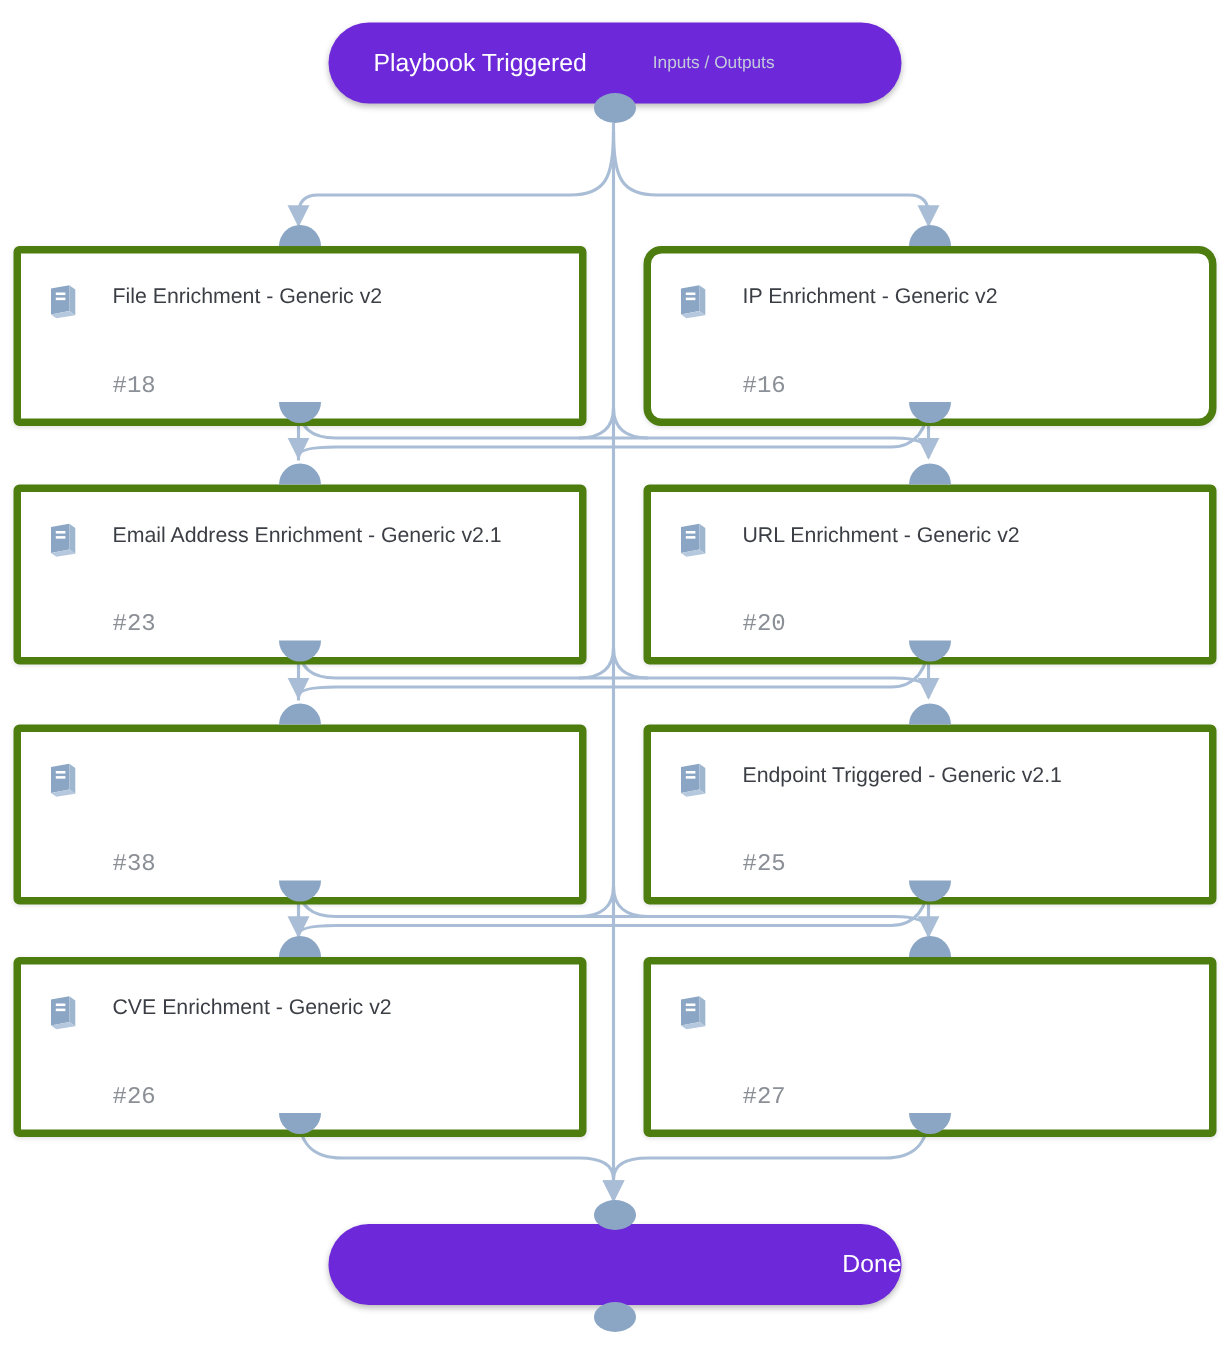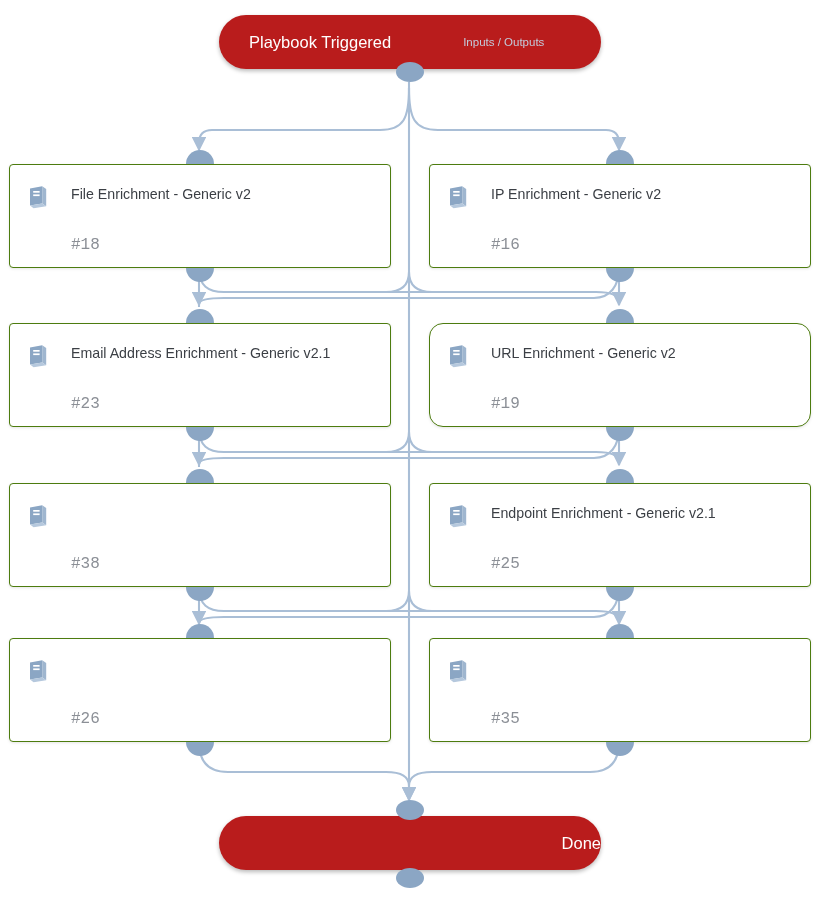--- a/index.html
+++ b/index.html
@@ -31,48 +31,48 @@
     height: 900px;
     pointer-events: none;
   }
 
   
   .pill {
     position: absolute;
     box-sizing: border-box;
     height: 54px;
     border-radius: 27px;
-    background: #b91c1c;
+    background: #6d28d9;
     box-shadow: 0 2px 4px rgba(0,0,0,0.28);
     display: flex;
     align-items: center;
     z-index: 5;
   }
   .pill-title {
     color: #ffffff;
     font-size: 16.5px;
     margin-left: 30px;
     white-space: nowrap;
   }
   .pill-sub {
     color: #c3cbdb;
     font-size: 11.5px;
-    margin-left: 72px;
+    margin-left: 44px;
     white-space: nowrap;
     text-align: right;
   }
 
   
   .card {
     position: absolute;
     box-sizing: border-box;
     width: 382px;
-    height: 104px;
+    height: 120px;
     background: #ffffff;
-    border: 1px solid #4d7c0f;
+    border: 5px solid #4d7c0f;
     border-radius: 4px;
     box-shadow: 0 1px 3px rgba(0,0,0,0.10);
     z-index: 5;
   }
   .card-icon {
     position: absolute;
     left: 16px;
     top: 19px;
     width: 26px;
     height: 26px;
@@ -170,21 +170,21 @@
             <path d="M16.2 2.2 L20.2 5.0 L20.2 22.2 L16.2 19.4 Z" fill="#9fb6cf"></path>
             <path d="M4 21.6 L16.2 19.4 L20.2 22.2 L7.6 24.2 Z" fill="#b5c8dd"></path>
             <rect x="7.2" y="7.0" width="6.4" height="1.7" fill="#ffffff"></rect>
             <rect x="7.2" y="10.4" width="6.4" height="1.7" fill="#ffffff"></rect>
           </svg></span>
         <div class="card-title">File Enrichment - Generic v2</div>
         <div class="card-id">#18</div>
       </div>
       <div class="port in" style="left: 186px; top: 150px;"></div>
       <div class="port out" style="left: 186px; top: 268px;"></div>
-      <div class="card" style="left: 429px; top: 164px;">
+      <div class="card" style="left: 429px; top: 164px; border-radius: 12px;">
         <span class="card-icon"><svg viewBox="0 0 26 26" width="26" height="26">
             <path d="M4 4.4 L16.2 2.2 L16.2 19.4 L4 21.6 Z" fill="#8ba6c4"></path>
             <path d="M16.2 2.2 L20.2 5.0 L20.2 22.2 L16.2 19.4 Z" fill="#9fb6cf"></path>
             <path d="M4 21.6 L16.2 19.4 L20.2 22.2 L7.6 24.2 Z" fill="#b5c8dd"></path>
             <rect x="7.2" y="7.0" width="6.4" height="1.7" fill="#ffffff"></rect>
             <rect x="7.2" y="10.4" width="6.4" height="1.7" fill="#ffffff"></rect>
           </svg></span>
         <div class="card-title">IP Enrichment - Generic v2</div>
         <div class="card-id">#16</div>
       </div>
@@ -196,30 +196,30 @@
             <path d="M16.2 2.2 L20.2 5.0 L20.2 22.2 L16.2 19.4 Z" fill="#9fb6cf"></path>
             <path d="M4 21.6 L16.2 19.4 L20.2 22.2 L7.6 24.2 Z" fill="#b5c8dd"></path>
             <rect x="7.2" y="7.0" width="6.4" height="1.7" fill="#ffffff"></rect>
             <rect x="7.2" y="10.4" width="6.4" height="1.7" fill="#ffffff"></rect>
           </svg></span>
         <div class="card-title">Email Address Enrichment - Generic v2.1</div>
         <div class="card-id">#23</div>
       </div>
       <div class="port in" style="left: 186px; top: 309px;"></div>
       <div class="port out" style="left: 186px; top: 427px;"></div>
-      <div class="card" style="left: 429px; top: 323px; border-radius: 14px;">
+      <div class="card" style="left: 429px; top: 323px;">
         <span class="card-icon"><svg viewBox="0 0 26 26" width="26" height="26">
             <path d="M4 4.4 L16.2 2.2 L16.2 19.4 L4 21.6 Z" fill="#8ba6c4"></path>
             <path d="M16.2 2.2 L20.2 5.0 L20.2 22.2 L16.2 19.4 Z" fill="#9fb6cf"></path>
             <path d="M4 21.6 L16.2 19.4 L20.2 22.2 L7.6 24.2 Z" fill="#b5c8dd"></path>
             <rect x="7.2" y="7.0" width="6.4" height="1.7" fill="#ffffff"></rect>
             <rect x="7.2" y="10.4" width="6.4" height="1.7" fill="#ffffff"></rect>
           </svg></span>
         <div class="card-title">URL Enrichment - Generic v2</div>
-        <div class="card-id">#19</div>
+        <div class="card-id">#20</div>
       </div>
       <div class="port in" style="left: 606px; top: 309px;"></div>
       <div class="port out" style="left: 606px; top: 427px;"></div>
       <div class="card" style="left: 9px; top: 483px;">
         <span class="card-icon"><svg viewBox="0 0 26 26" width="26" height="26">
             <path d="M4 4.4 L16.2 2.2 L16.2 19.4 L4 21.6 Z" fill="#8ba6c4"></path>
             <path d="M16.2 2.2 L20.2 5.0 L20.2 22.2 L16.2 19.4 Z" fill="#9fb6cf"></path>
             <path d="M4 21.6 L16.2 19.4 L20.2 22.2 L7.6 24.2 Z" fill="#b5c8dd"></path>
             <rect x="7.2" y="7.0" width="6.4" height="1.7" fill="#ffffff"></rect>
             <rect x="7.2" y="10.4" width="6.4" height="1.7" fill="#ffffff"></rect>
@@ -229,46 +229,47 @@
       <div class="port in" style="left: 186px; top: 469px;"></div>
       <div class="port out" style="left: 186px; top: 587px;"></div>
       <div class="card" style="left: 429px; top: 483px;">
         <span class="card-icon"><svg viewBox="0 0 26 26" width="26" height="26">
             <path d="M4 4.4 L16.2 2.2 L16.2 19.4 L4 21.6 Z" fill="#8ba6c4"></path>
             <path d="M16.2 2.2 L20.2 5.0 L20.2 22.2 L16.2 19.4 Z" fill="#9fb6cf"></path>
             <path d="M4 21.6 L16.2 19.4 L20.2 22.2 L7.6 24.2 Z" fill="#b5c8dd"></path>
             <rect x="7.2" y="7.0" width="6.4" height="1.7" fill="#ffffff"></rect>
             <rect x="7.2" y="10.4" width="6.4" height="1.7" fill="#ffffff"></rect>
           </svg></span>
-        <div class="card-title">Endpoint Enrichment - Generic v2.1</div>
+        <div class="card-title">Endpoint Triggered - Generic v2.1</div>
         <div class="card-id">#25</div>
       </div>
       <div class="port in" style="left: 606px; top: 469px;"></div>
       <div class="port out" style="left: 606px; top: 587px;"></div>
       <div class="card" style="left: 9px; top: 638px;">
         <span class="card-icon"><svg viewBox="0 0 26 26" width="26" height="26">
             <path d="M4 4.4 L16.2 2.2 L16.2 19.4 L4 21.6 Z" fill="#8ba6c4"></path>
             <path d="M16.2 2.2 L20.2 5.0 L20.2 22.2 L16.2 19.4 Z" fill="#9fb6cf"></path>
             <path d="M4 21.6 L16.2 19.4 L20.2 22.2 L7.6 24.2 Z" fill="#b5c8dd"></path>
             <rect x="7.2" y="7.0" width="6.4" height="1.7" fill="#ffffff"></rect>
             <rect x="7.2" y="10.4" width="6.4" height="1.7" fill="#ffffff"></rect>
           </svg></span>
+        <div class="card-title">CVE Enrichment - Generic v2</div>
         <div class="card-id">#26</div>
       </div>
       <div class="port in" style="left: 186px; top: 624px;"></div>
       <div class="port out" style="left: 186px; top: 742px;"></div>
       <div class="card" style="left: 429px; top: 638px;">
         <span class="card-icon"><svg viewBox="0 0 26 26" width="26" height="26">
             <path d="M4 4.4 L16.2 2.2 L16.2 19.4 L4 21.6 Z" fill="#8ba6c4"></path>
             <path d="M16.2 2.2 L20.2 5.0 L20.2 22.2 L16.2 19.4 Z" fill="#9fb6cf"></path>
             <path d="M4 21.6 L16.2 19.4 L20.2 22.2 L7.6 24.2 Z" fill="#b5c8dd"></path>
             <rect x="7.2" y="7.0" width="6.4" height="1.7" fill="#ffffff"></rect>
             <rect x="7.2" y="10.4" width="6.4" height="1.7" fill="#ffffff"></rect>
           </svg></span>
-        <div class="card-id">#35</div>
+        <div class="card-id">#27</div>
       </div>
       <div class="port in" style="left: 606px; top: 624px;"></div>
       <div class="port out" style="left: 606px; top: 742px;"></div>
     </div>
 
   <div class="port round" style="left:396px; top:800px;"></div>
   <div class="pill" style="left:219px; top:816px; width:382px;justify-content:flex-end;">
     <span class="pill-title">Done</span>
   </div>
   <div class="port round" style="left:396px; top:868px;"></div>

